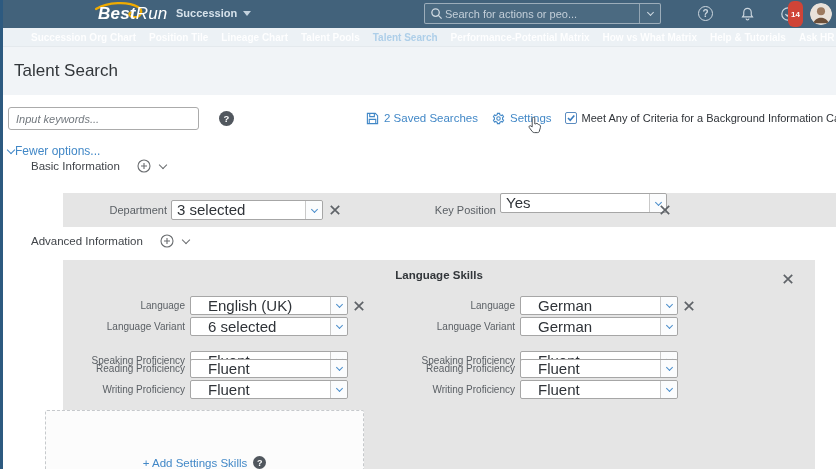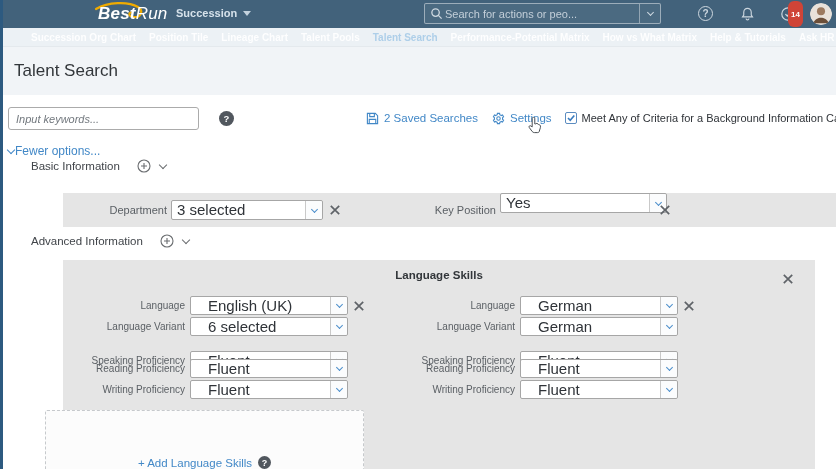--- a/index.html
+++ b/index.html
@@ -360,20 +360,20 @@
           <span class="val">Fluent</span>
           <span class="arrow">
               <span class="chev-combo"></span>
             </span>
         </div>
       </div>
     </div>
 
     <div class="dashed-box"></div>
     <div class="add-row">
-      <span class="link-blue">+ Add Language Skills</span>
+      <span class="link-blue">+ Add Settings Skills</span>
       <div class="help-dark" style="width:13px;height:13px;font-size:9px;">
         <span>?</span>
       </div>
     </div>
 
   </div>
 </div>
 
 </body></html>

